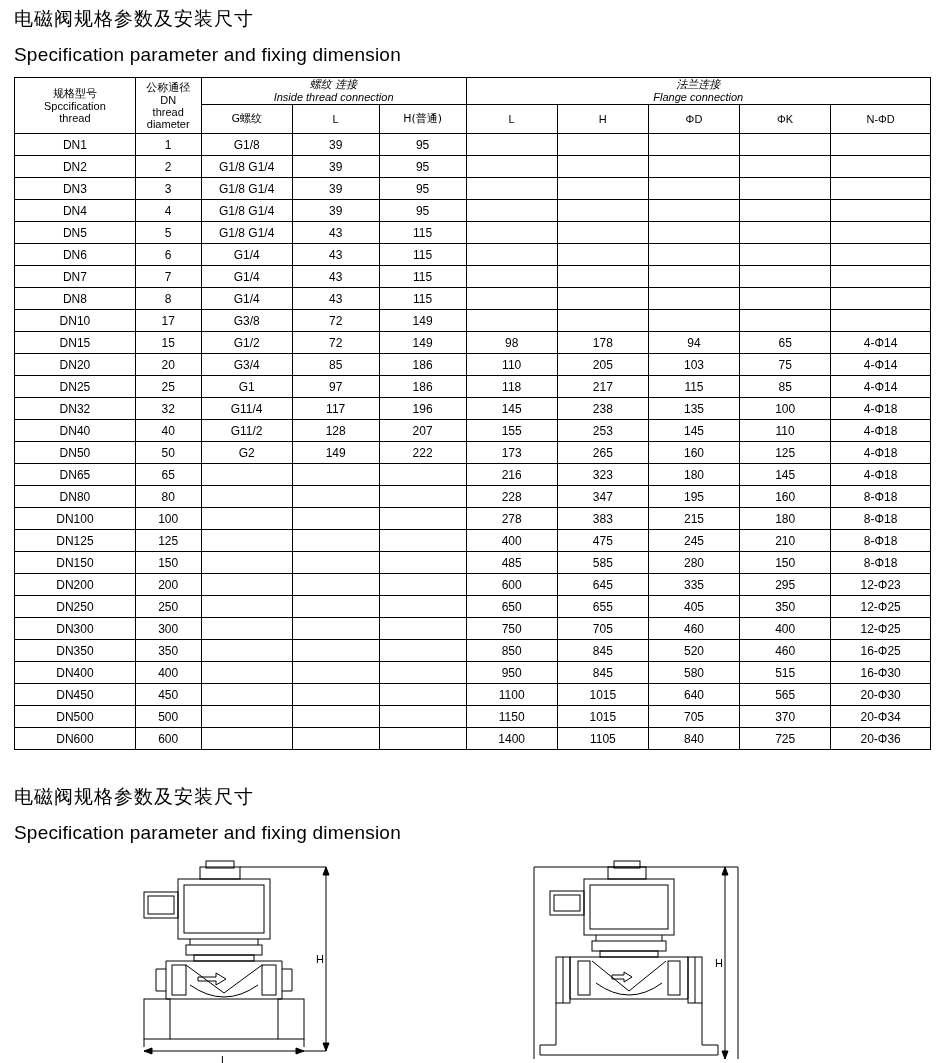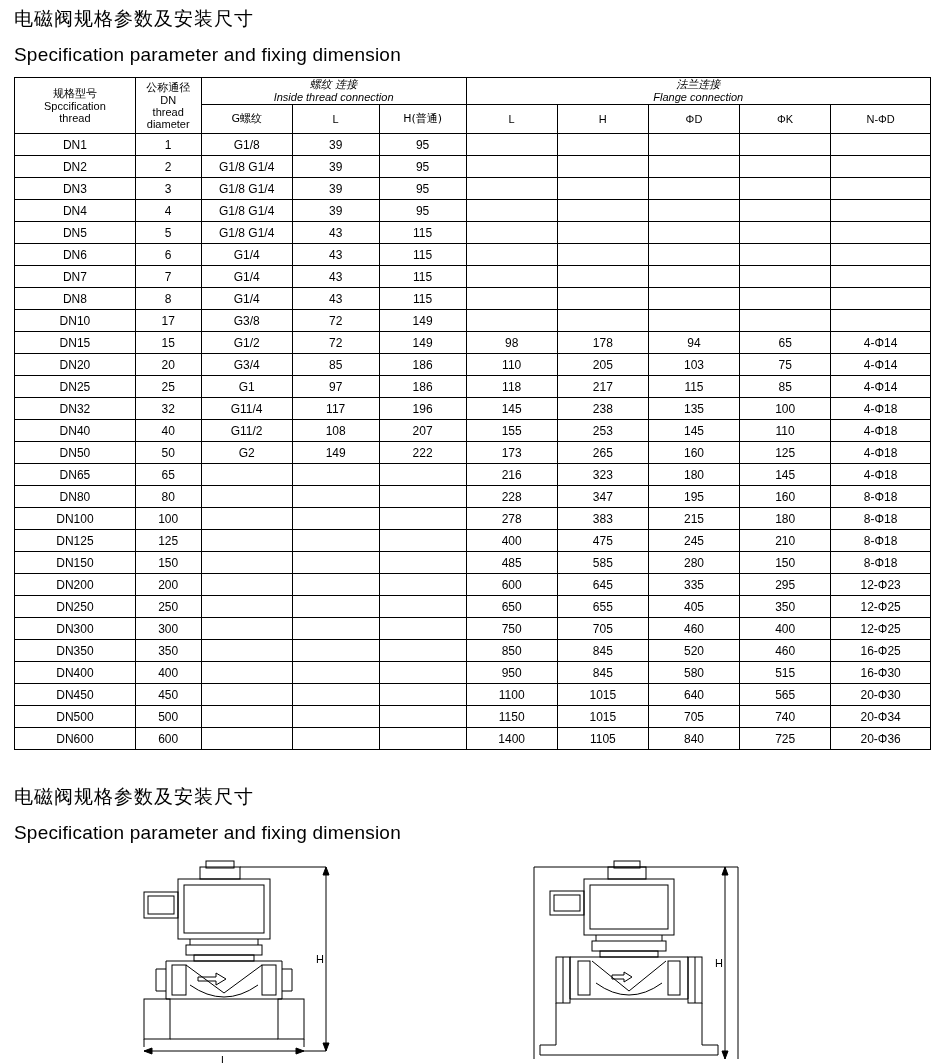--- a/index.html
+++ b/index.html
@@ -301,21 +301,21 @@
           <td>145</td>
           <td>238</td>
           <td>135</td>
           <td>100</td>
           <td>4-Φ18</td>
         </tr>
         <tr>
           <td>DN40</td>
           <td>40</td>
           <td>G11/2</td>
-          <td>108</td>
+          <td>128</td>
           <td>207</td>
           <td>155</td>
           <td>253</td>
           <td>145</td>
           <td>110</td>
           <td>4-Φ18</td>
         </tr>
         <tr>
           <td>DN50</td>
           <td>50</td>
@@ -462,21 +462,21 @@
         </tr>
         <tr>
           <td>DN500</td>
           <td>500</td>
           <td></td>
           <td></td>
           <td></td>
           <td>1150</td>
           <td>1015</td>
           <td>705</td>
-          <td>740</td>
+          <td>370</td>
           <td>20-Φ34</td>
         </tr>
         <tr>
           <td>DN600</td>
           <td>600</td>
           <td></td>
           <td></td>
           <td></td>
           <td>1400</td>
           <td>1105</td>

